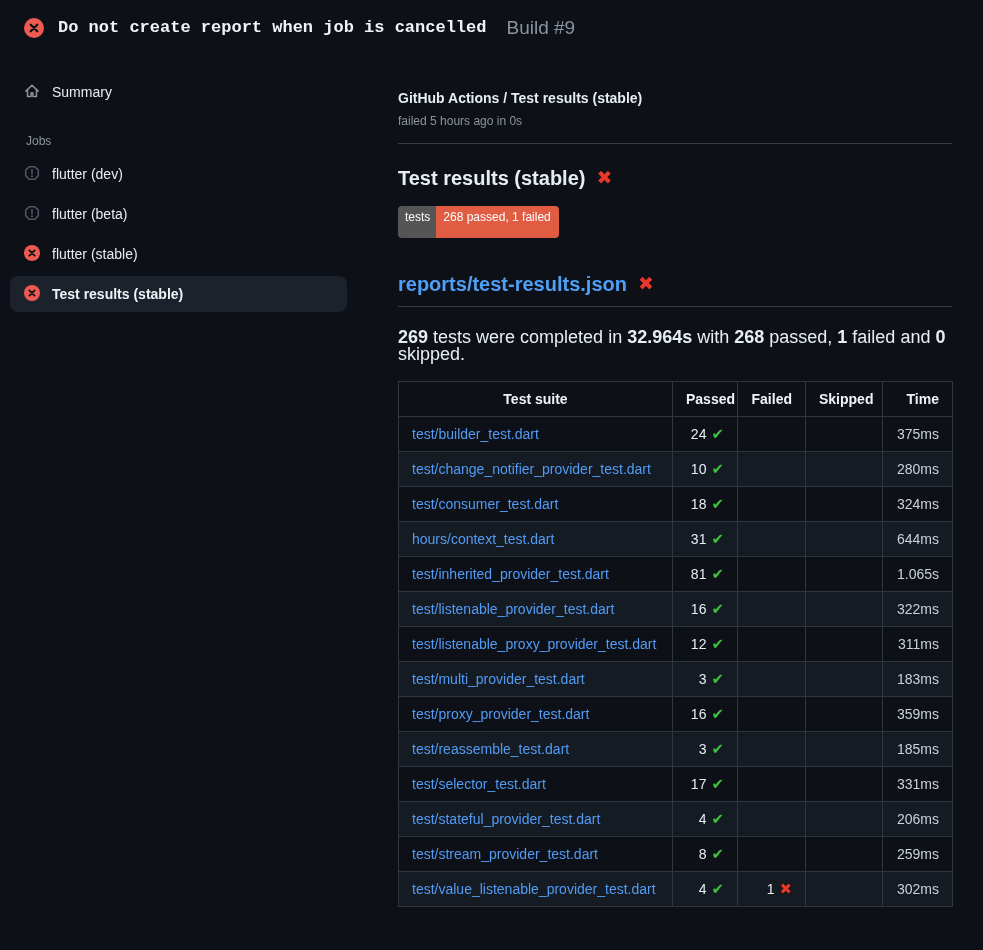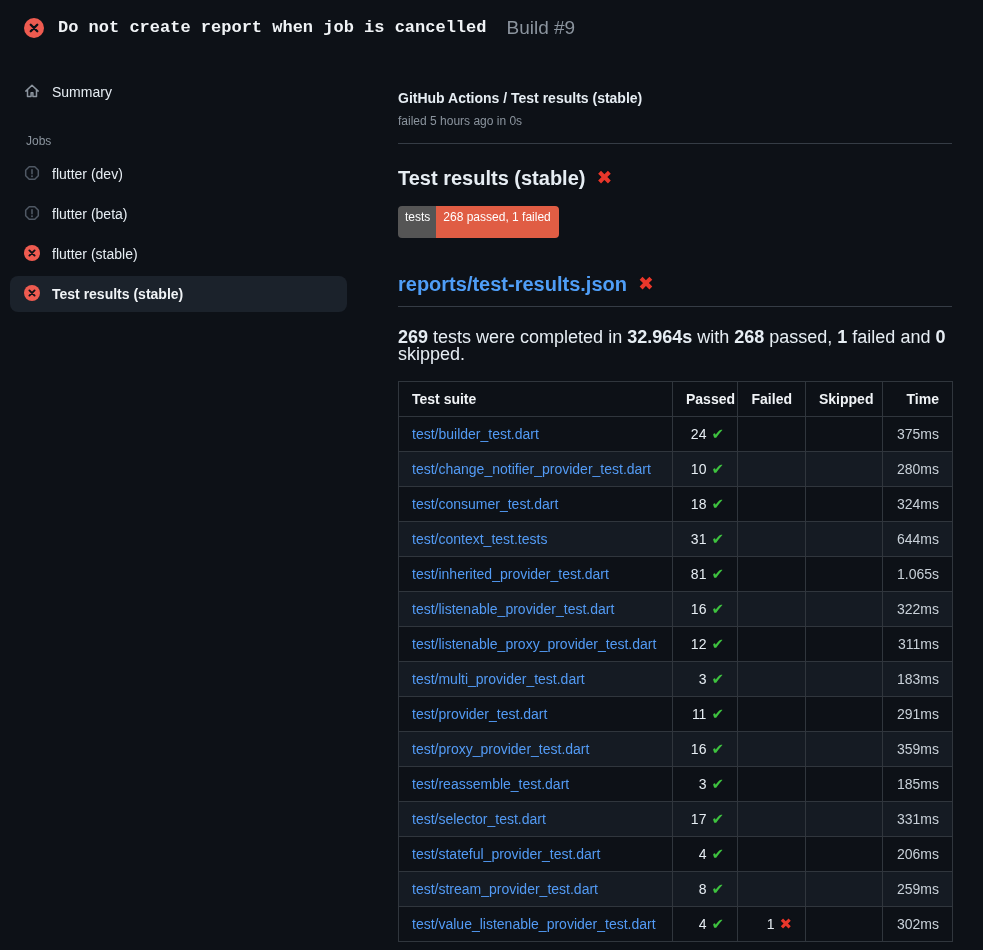--- a/index.html
+++ b/index.html
@@ -53,21 +53,21 @@
            border-radius:4px; overflow:hidden; }
   .badge-label { background:#555555; color:#ffffff; padding:5px 6px 4px 7px; }
   .badge-value { background:#e05d44; color:#ffffff; padding:5px 8px 15px 7px; }
 
   p.summary-line { margin:22px 0 0 0; font-size:18px; color:#e6edf3; line-height:17px; }
   p.summary-line strong { font-weight:700; }
 
   
   table.results { border-collapse:collapse; table-layout:fixed; width:554px; margin-top:18px; }
   .results th, .results td { border:1px solid #30363d; padding:7px 13px; font-size:14px; line-height:20px; overflow:hidden; white-space:nowrap; }
-  .results th { font-weight:700; color:#f0f3f6; text-align:left; }
+  .results th { font-weight:700; color:#f0f3f6; text-align:center; }
   .results th.num, .results td.num { text-align:right; }
   .results tbody tr:nth-child(even) { background:#151b23; }
   .results td.suite a { color:#539bf5; cursor:pointer; }
   .results td.time { color:#c9d1d9; }
   .results .val { color:#e6edf3; }
   .results .check { color:#3ec23f; font-weight:700; font-size:15px; margin-left:5px; }
   .results .cross { color:#e8372b; font-weight:700; font-size:15px; margin-left:5px;
                     text-shadow:0 0 1px rgba(0,0,0,.85); }
 </style>
 </head>
@@ -199,21 +199,21 @@
             <td class="num time">280ms</td>
           </tr>
           <tr>
             <td class="suite"><a>test/consumer_test.dart</a></td>
             <td class="num"><span class="val">18</span><span class="check">✔</span></td>
             <td class="num"></td>
             <td class="num"></td>
             <td class="num time">324ms</td>
           </tr>
           <tr>
-            <td class="suite"><a>test/context_test.tests</a></td>
+            <td class="suite"><a>hours/context_test.dart</a></td>
             <td class="num"><span class="val">31</span><span class="check">✔</span></td>
             <td class="num"></td>
             <td class="num"></td>
             <td class="num time">644ms</td>
           </tr>
           <tr>
             <td class="suite"><a>test/inherited_provider_test.dart</a></td>
             <td class="num"><span class="val">81</span><span class="check">✔</span></td>
             <td class="num"></td>
             <td class="num"></td>
@@ -232,27 +232,20 @@
             <td class="num"></td>
             <td class="num"></td>
             <td class="num time">311ms</td>
           </tr>
           <tr>
             <td class="suite"><a>test/multi_provider_test.dart</a></td>
             <td class="num"><span class="val">3</span><span class="check">✔</span></td>
             <td class="num"></td>
             <td class="num"></td>
             <td class="num time">183ms</td>
-          </tr>
-          <tr>
-            <td class="suite"><a>test/provider_test.dart</a></td>
-            <td class="num"><span class="val">11</span><span class="check">✔</span></td>
-            <td class="num"></td>
-            <td class="num"></td>
-            <td class="num time">291ms</td>
           </tr>
           <tr>
             <td class="suite"><a>test/proxy_provider_test.dart</a></td>
             <td class="num"><span class="val">16</span><span class="check">✔</span></td>
             <td class="num"></td>
             <td class="num"></td>
             <td class="num time">359ms</td>
           </tr>
           <tr>
             <td class="suite"><a>test/reassemble_test.dart</a></td>

